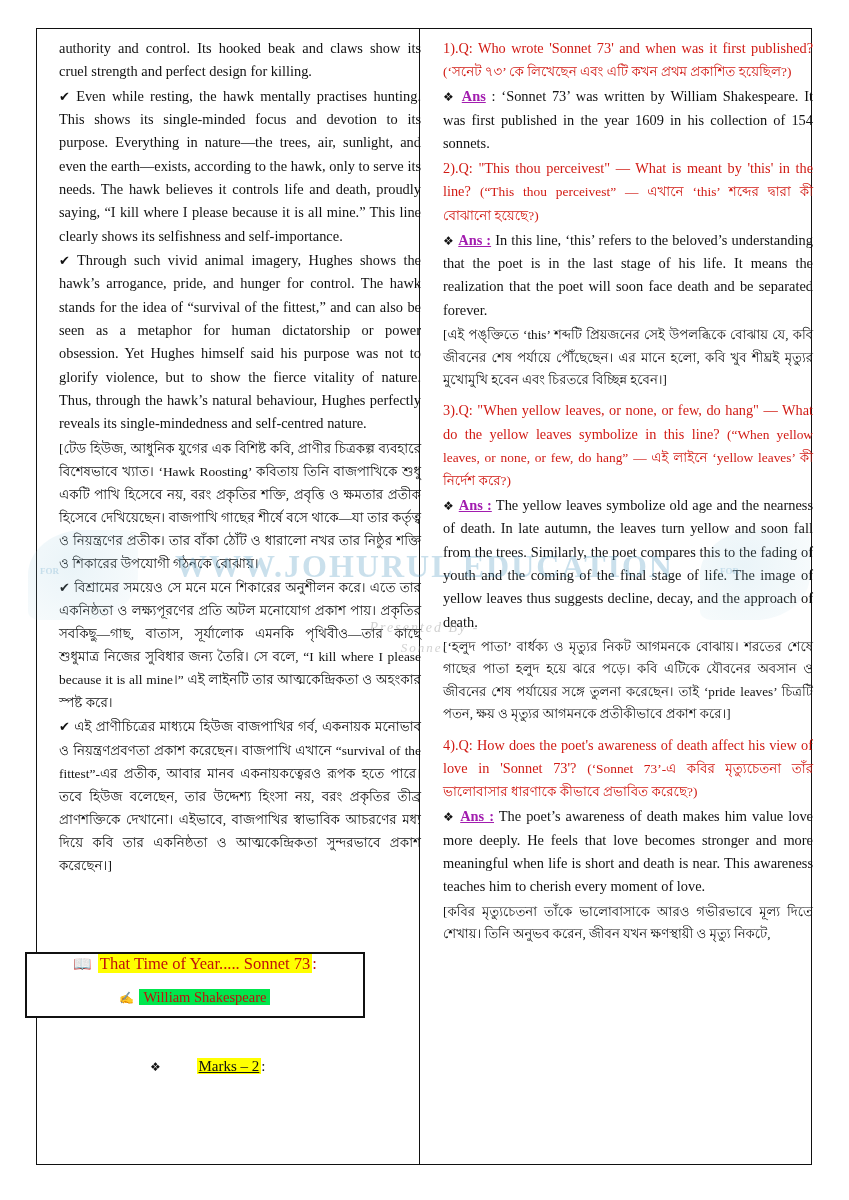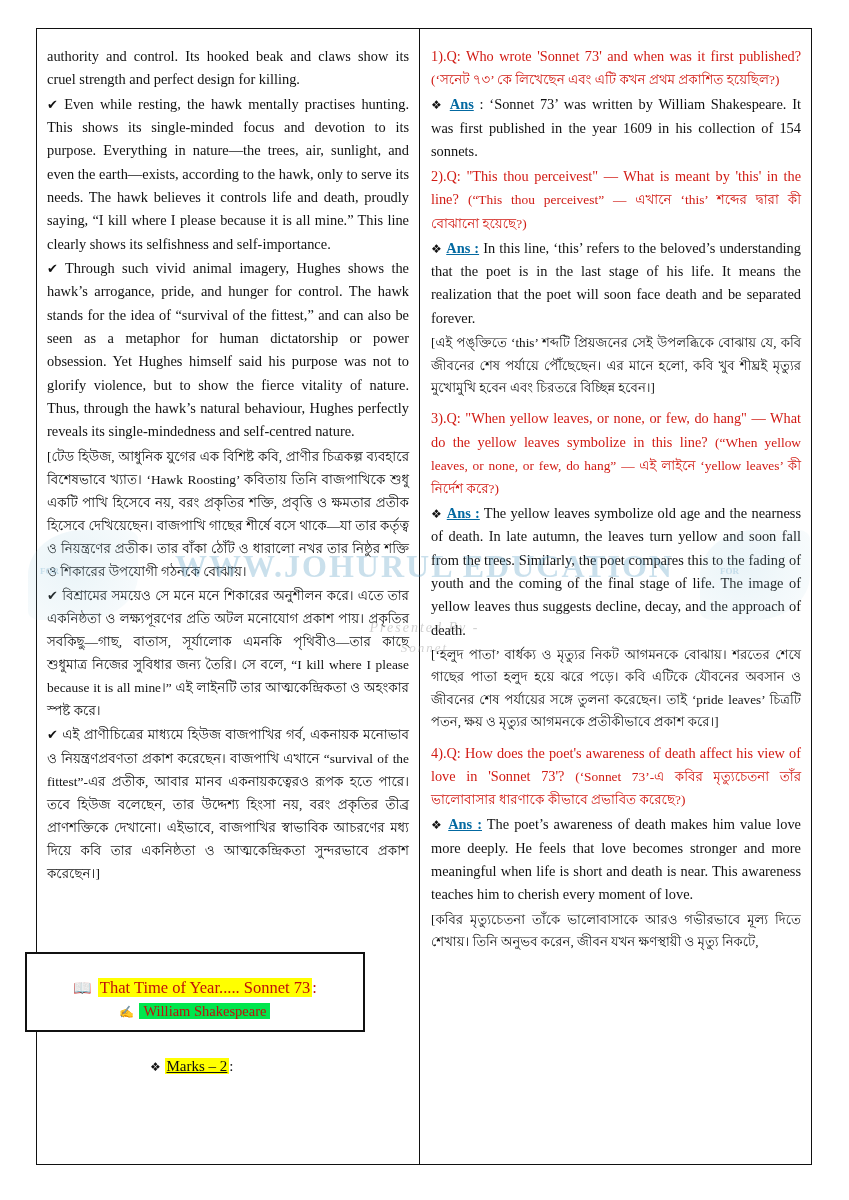--- a/index.html
+++ b/index.html
@@ -75,25 +75,26 @@
   .divider {
     position: absolute;
     left: 419px;
     top: 28px;
     width: 1px;
     height: 1137px;
     background: #111;
   }
   .col {
     position: absolute;
-    top: 36px;
+    top: 28px;
     box-sizing: border-box;
     padding: 9px 11px 0 11px;
     height: 1137px;
     overflow: hidden;
+    margin-left: 12px;
   }
   .col-left {
     left: 36px;
     width: 384px;
   }
   .col-right {
     left: 420px;
     width: 392px;
   }
   p {
@@ -120,77 +121,78 @@
     margin: 0 0 2px 0;
   }
   .ansline {
     text-align: justify;
     font-size: 14.4px;
     line-height: 1.62;
     margin: 0 0 2px 0;
     color: #111;
   }
   .anslabel {
-    color: #0369a1;
+    color: #a21caf;
     text-decoration: underline;
     font-weight: bold;
   }
   .diamond { color: #111; font-size: 12px; }
   .bn-ans {
     font-size: 13.2px;
     line-height: 1.7;
     text-align: justify;
     color: #111;
     margin: 0 0 8px 0;
   }
 
   .title-box {
     position: absolute;
     left: 25px;
     top: 952px;
     width: 340px;
     border: 2.5px solid #111;
     background: #fff;
-    padding: 24px 8px 10px 8px;
+    padding: 0 8px 10px 8px;
     box-sizing: border-box;
     text-align: center;
     z-index: 8;
   }
   .title-row {
     font-size: 16.5px;
     color: #c0110b;
     white-space: nowrap;
   }
   .hl-yellow {
     background: #ffff00;
     padding: 0 2px;
   }
   .book-icon { color: #1a4fd6; font-size: 15px; margin-right: 6px; }
   .author-row {
-    margin-top: 5px;
+    margin-top: 15px;
     font-size: 14.5px;
   }
   .hl-green {
     background: #00e64d;
     color: #c0110b;
     padding: 0 4px;
   }
   .pen-icon { color: #111; font-size: 12px; margin-right: 5px; }
   .marks {
     position: absolute;
     left: 150px;
     top: 1058px;
     font-size: 15px;
     color: #111;
     z-index: 8;
   }
   .marks .m-label {
     background: #ffff00;
     text-decoration: underline;
     padding: 0 2px;
+    margin-left: 32px;
   }
 </style>
 </head>
 <body>
 
 <div class="page">
 
   <div class="watermark">
     <div class="wm-leaf" style="left:28px; top:530px;"></div>
     <div class="wm-leaf" style="left:700px; top:530px;"></div>

